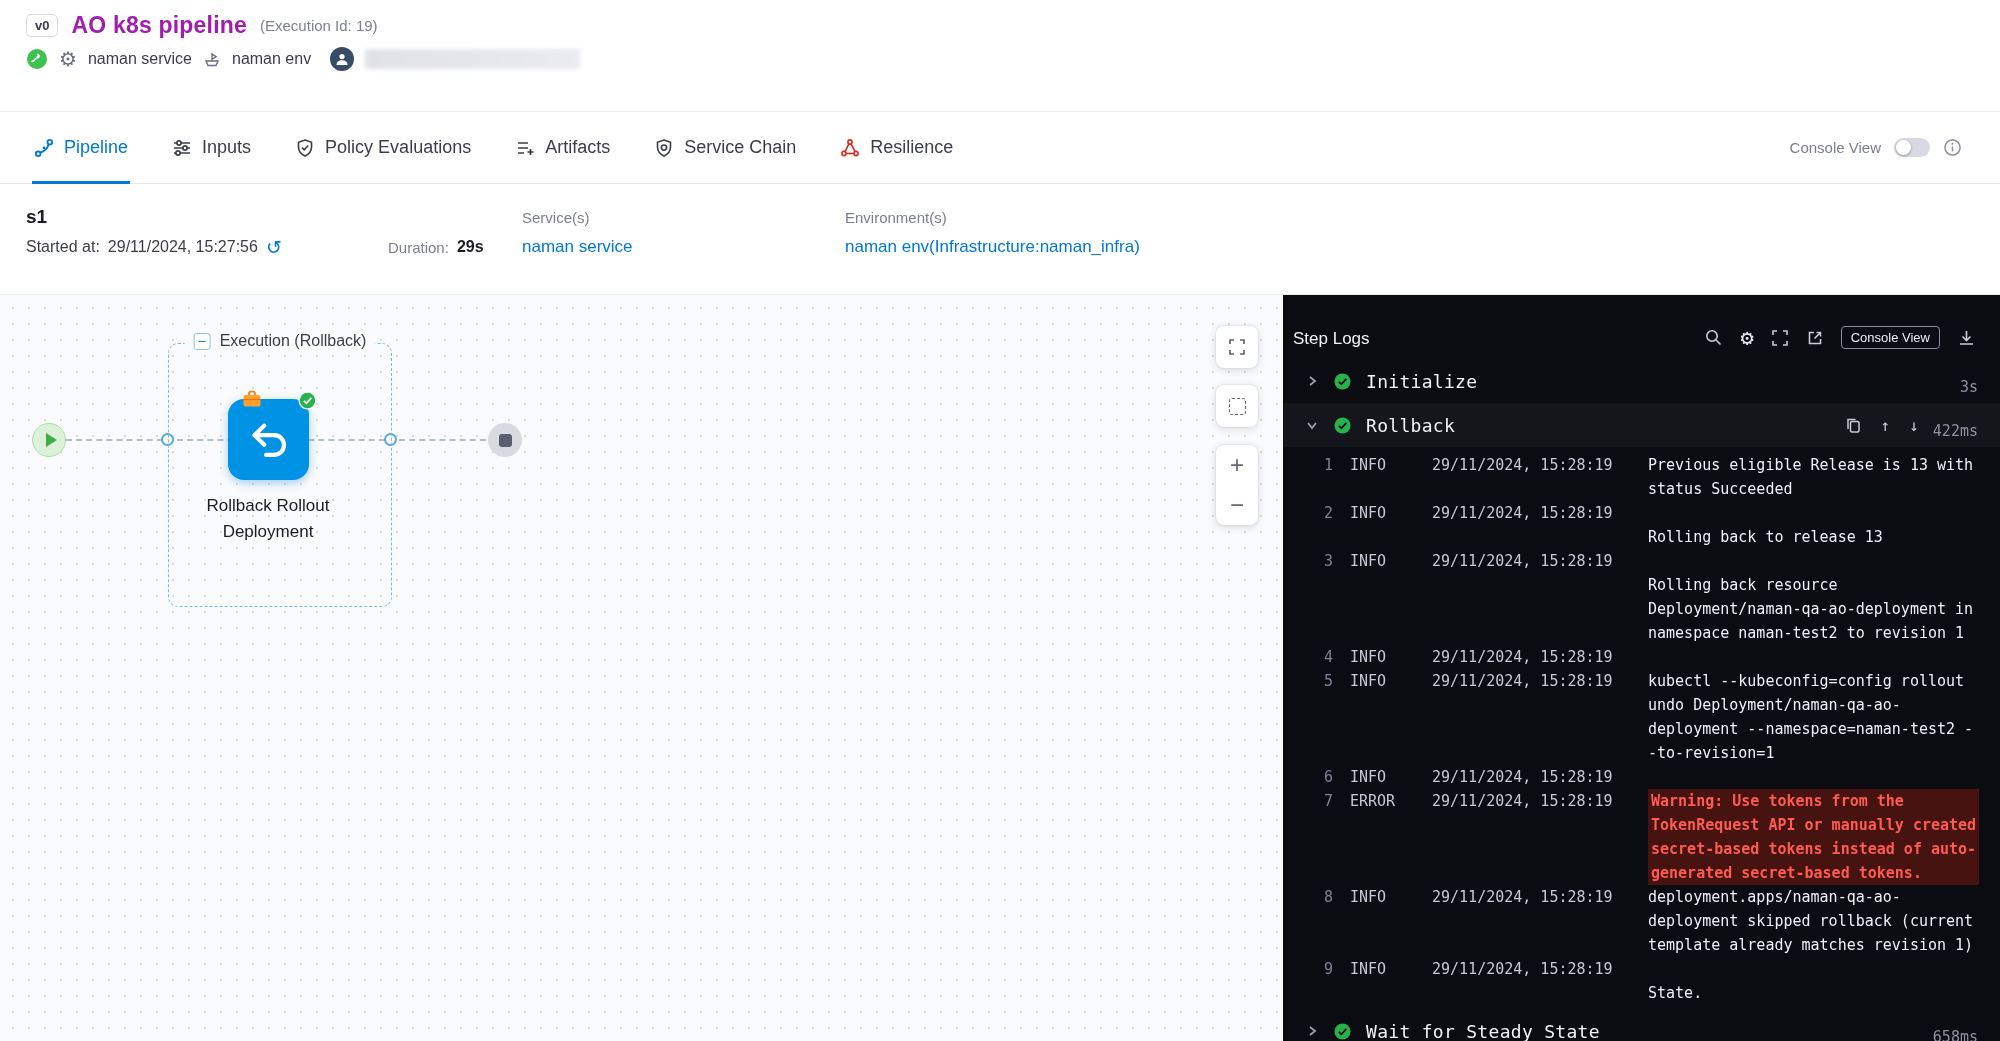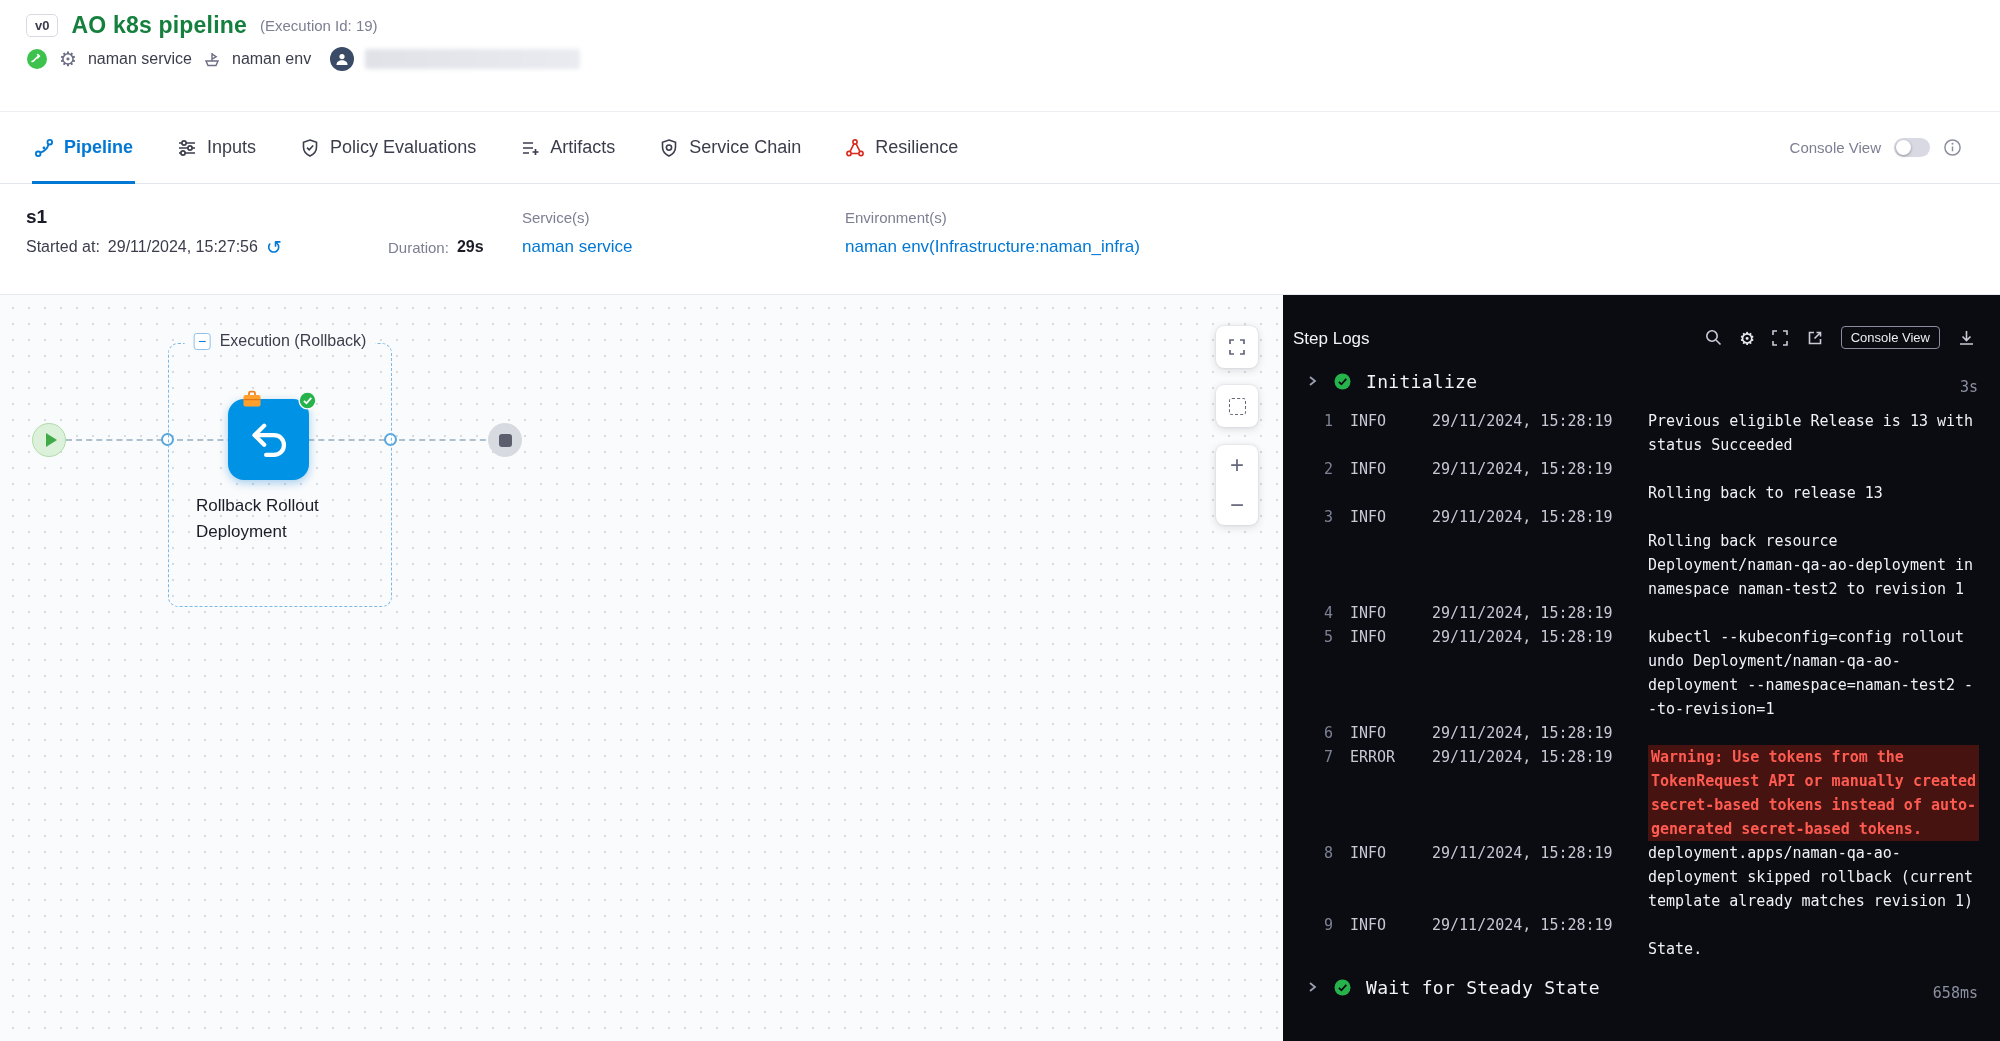--- a/index.html
+++ b/index.html
@@ -4,32 +4,32 @@
 <style>
   * { margin:0; padding:0; box-sizing:border-box; }
   html,body { width:2000px; height:1041px; }
   body { font-family:"Liberation Sans", sans-serif; background:#fff; color:#22222a; overflow:hidden; }
   .icon { display:inline-flex; align-items:center; justify-content:center; line-height:1; }
 
   
   .exec-header { height:112px; padding:12px 30px 0 26px; border-bottom:1px solid #eceef2; }
   .title-row { display:flex; align-items:center; gap:13px; }
   .v0-badge { border:1px solid #d8d9e3; border-radius:5px; padding:3px 8px; font-size:13px; font-weight:700; color:#3c3d4c; }
-  .pipeline-title { font-size:23px; font-weight:700; color:#15803d; letter-spacing:.2px; }
+  .pipeline-title { font-size:23px; font-weight:700; color:#a21caf; letter-spacing:.2px; }
   .exec-id { font-size:15px; color:#7c7e92; }
   .meta-row { display:flex; align-items:center; gap:11px; margin-top:8px; }
   .gear-glyph { font-size:20px; color:#6b6d85; cursor:pointer; }
   .meta-text { font-size:16px; color:#3c3d4c; font-weight:500; }
   .avatar { width:24px; height:24px; border-radius:50%; background:#394b66; display:inline-flex; align-items:center; justify-content:center; margin-left:8px; }
   .redacted { width:215px; height:20px; border-radius:3px; background:linear-gradient(90deg,#e0e2e8,#e9ebf0); filter:blur(2px); }
 
   
   .tabs { display:flex; align-items:center; height:72px; border-bottom:1px solid #e4e6ee; padding:0 38px 0 34px; }
   .tab { display:flex; align-items:center; gap:10px; height:100%; margin-right:44px; font-size:18px; color:#3c3d4c; position:relative; cursor:pointer; }
-  .tab.active { color:#0278d5; font-weight:700; }
+  .tab.active { color:#0278d5; font-weight:400; }
   .tab.active::after { content:""; position:absolute; left:-2px; right:-2px; bottom:-1px; height:3px; background:#0278d5; }
   .tabs-right { margin-left:auto; display:flex; align-items:center; gap:13px; }
   .console-label { font-size:15px; color:#7c7e92; }
   .toggle { width:36px; height:19px; border-radius:10px; background:#d8d9e3; position:relative; cursor:pointer; }
   .toggle::after { content:""; position:absolute; top:2px; left:2px; width:15px; height:15px; border-radius:50%; background:#fff; box-shadow:0 1px 3px rgba(0,0,0,.35); }
 
   
   .stage-bar { display:flex; height:111px; padding:18px 30px 0 26px; border-bottom:1px solid #e8eaef; }
   .stage-col { display:flex; flex-direction:column; }
   .col-1 { width:362px; } .col-2 { width:134px; } .col-3 { width:323px; }
@@ -55,21 +55,21 @@
   .play-tri { width:0; height:0; border-left:11px solid #42ab49; border-top:7px solid transparent; border-bottom:7px solid transparent; margin-left:4px; }
   .end-node { position:absolute; left:488px; top:128px; width:34px; height:34px; border-radius:50%; background:#d7dae1; display:flex; align-items:center; justify-content:center; }
   .stop-sq { width:13px; height:13px; border-radius:3px; background:#5b5e6d; }
   .exec-group { position:absolute; left:168px; top:48px; width:224px; height:264px; border:1.6px dashed #7cb8e6; border-radius:10px; }
   .exec-group-label { position:absolute; top:-12px; left:50%; transform:translateX(-50%); display:flex; align-items:center; gap:9px; background:#fafbfc; padding:0 9px; font-size:16px; color:#3c3d4c; white-space:nowrap; }
   .collapse-box { width:17px; height:17px; border:1px solid #8fc0e8; border-radius:3px; background:#fff; color:#0278d5; font-size:14px; display:flex; align-items:center; justify-content:center; cursor:pointer; }
   .step-node { position:absolute; left:228px; top:104px; width:81px; height:81px; border-radius:16px; background:#0092e4; box-shadow:0 3px 10px rgba(2,120,213,.35); display:flex; align-items:center; justify-content:center; cursor:pointer; }
   .badge { position:absolute; }
   .badge-toolbox { top:-10px; left:14px; }
   .badge-check { top:-8px; right:-8px; }
-  .node-label { position:absolute; left:196px; top:198px; width:180px; font-size:17px; color:#1c1c28; line-height:1.5; }
+  .node-label { position:absolute; left:178px; top:198px; width:180px; text-align:center; font-size:17px; color:#1c1c28; line-height:1.5; }
   .canvas-btn { position:absolute; width:42px; height:42px; border-radius:8px; background:#fff;
                 box-shadow:0 2px 8px rgba(40,41,61,.16), 0 0 2px rgba(40,41,61,.16);
                 display:flex; align-items:center; justify-content:center; color:#64667a; cursor:pointer; }
   .btn-fit { left:1216px; top:31px; }
   .btn-select { left:1216px; top:90px; }
   .dashed-sq { width:17px; height:17px; border:1.7px dashed #64667a; border-radius:3px; }
   .zoom-panel { position:absolute; left:1216px; top:150px; width:42px; border-radius:8px; background:#fff;
                 box-shadow:0 2px 8px rgba(40,41,61,.16), 0 0 2px rgba(40,41,61,.16);
                 display:flex; flex-direction:column; align-items:center; }
   .zoom-btn { width:42px; height:40px; display:flex; align-items:center; justify-content:center; font-size:24px; color:#64667a; cursor:pointer; }
@@ -341,20 +341,45 @@
       <span class="icon">
         <svg width="19" height="19" viewBox="0 0 19 19">
             <circle cx="9.5" cy="9.5" r="8" fill="#27b34b"></circle>
             <path d="M5.9 9.8 L8.4 12.3 L13.3 6.8" stroke="#0a0c11" stroke-width="1.8" fill="none"></path>
           </svg>
       </span>
       <span class="section-name">Initialize</span>
       <span class="section-duration ml-auto">3s</span>
     </div>
 
+    <div class="log-section selected">
+      <span class="icon">
+        <svg width="14" height="14" viewBox="0 0 14 14" fill="none" stroke="#9ba0b0" stroke-width="1.8">
+            <path d="M3 5 L7 10 L11 5"></path>
+          </svg>
+      </span>
+      <span class="icon">
+        <svg width="19" height="19" viewBox="0 0 19 19">
+            <circle cx="9.5" cy="9.5" r="8" fill="#27b34b"></circle>
+            <path d="M5.9 9.8 L8.4 12.3 L13.3 6.8" stroke="#0a0c11" stroke-width="1.8" fill="none"></path>
+          </svg>
+      </span>
+      <span class="section-name">Rollback</span>
+      <div class="section-actions">
+        <span class="icon">
+          <svg width="17" height="17" viewBox="0 0 17 17" fill="none" stroke="currentColor" stroke-width="1.5">
+              <rect x="5.5" y="4.5" width="8.5" height="10.5" rx="1.5"></rect>
+              <path d="M3 12 V2.5 H10.5"></path>
+            </svg>
+        </span>
+        <span class="arrow-glyph">↑</span>
+        <span class="arrow-glyph">↓</span>
+      </div>
+      <span class="section-duration">422ms</span>
+    </div>
 
     <div class="log-lines">
       <div class="log-entry">
         <span class="entry-num">1</span>
         <span class="entry-level">INFO</span>
         <span class="entry-time">29/11/2024, 15:28:19</span>
         <span class="entry-msg">Previous eligible Release is 13 with
 status Succeeded</span>
       </div>
       <div class="log-entry">

